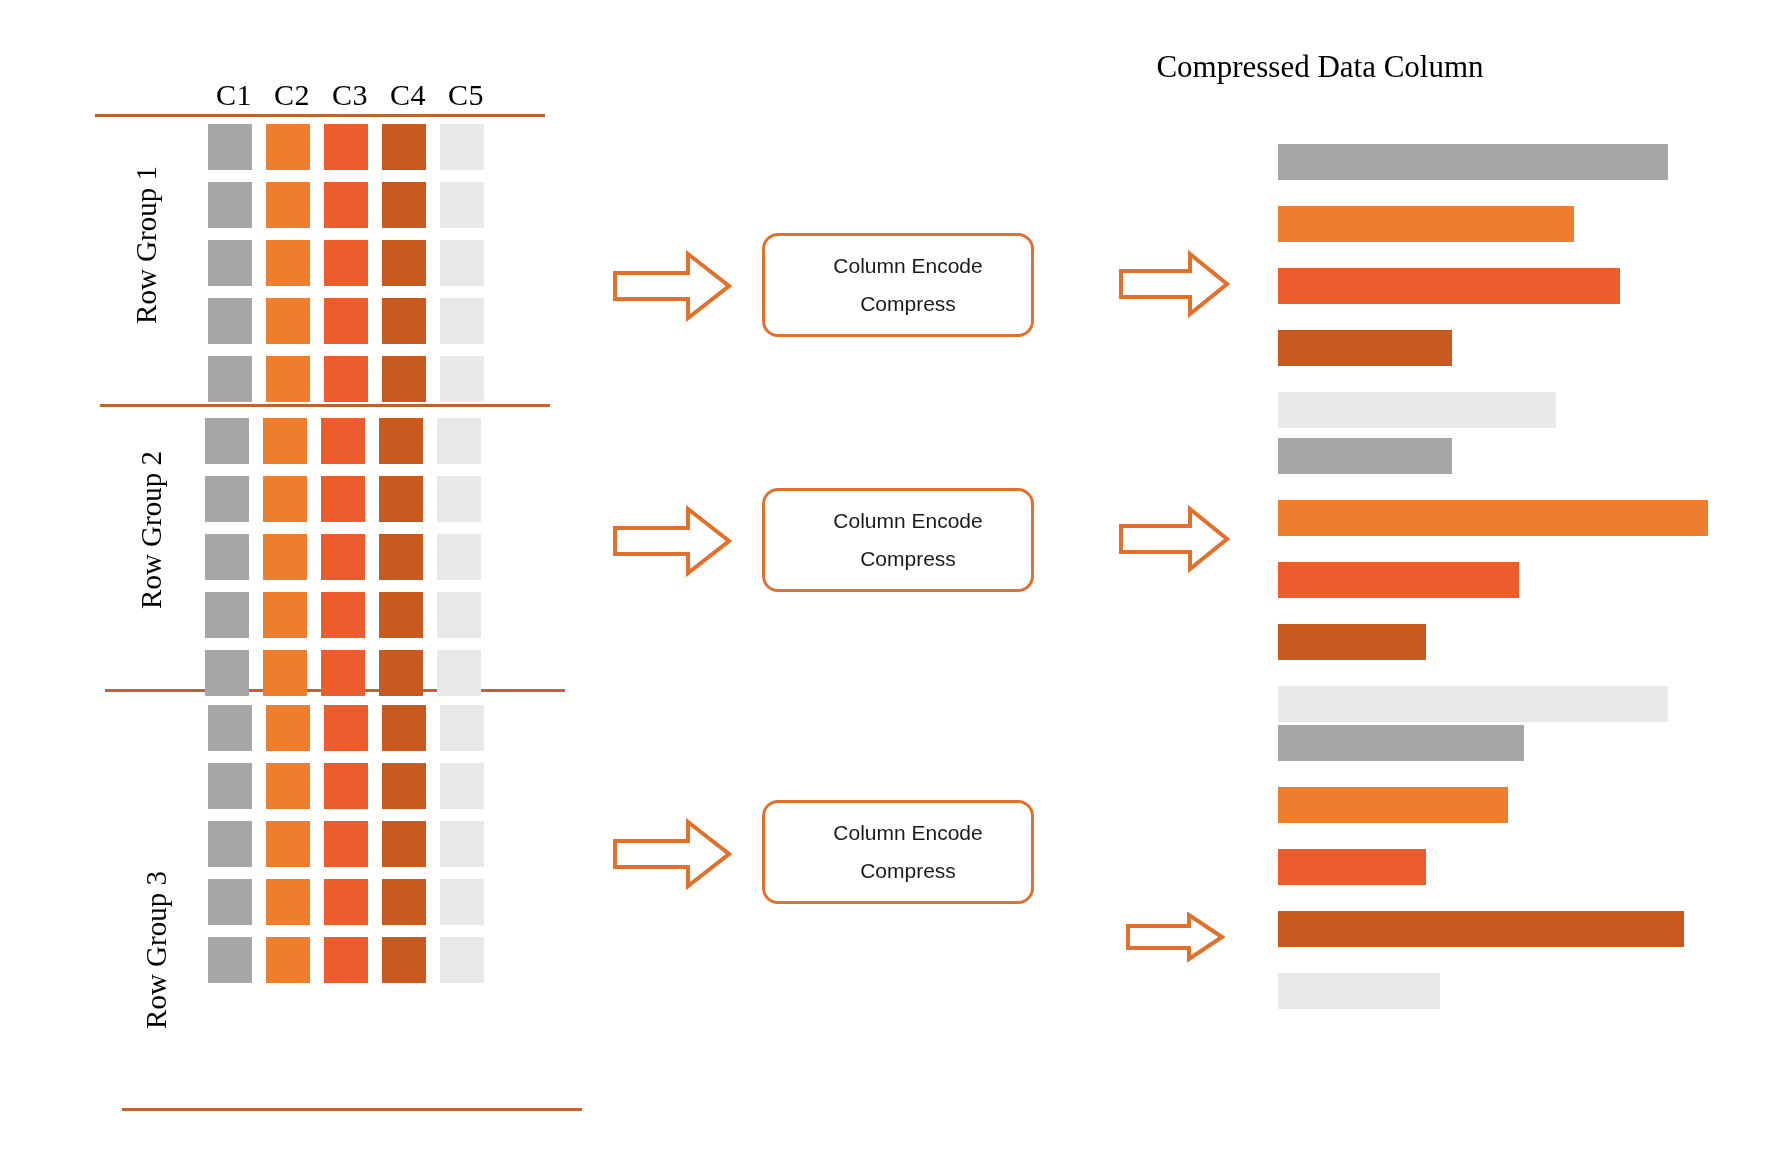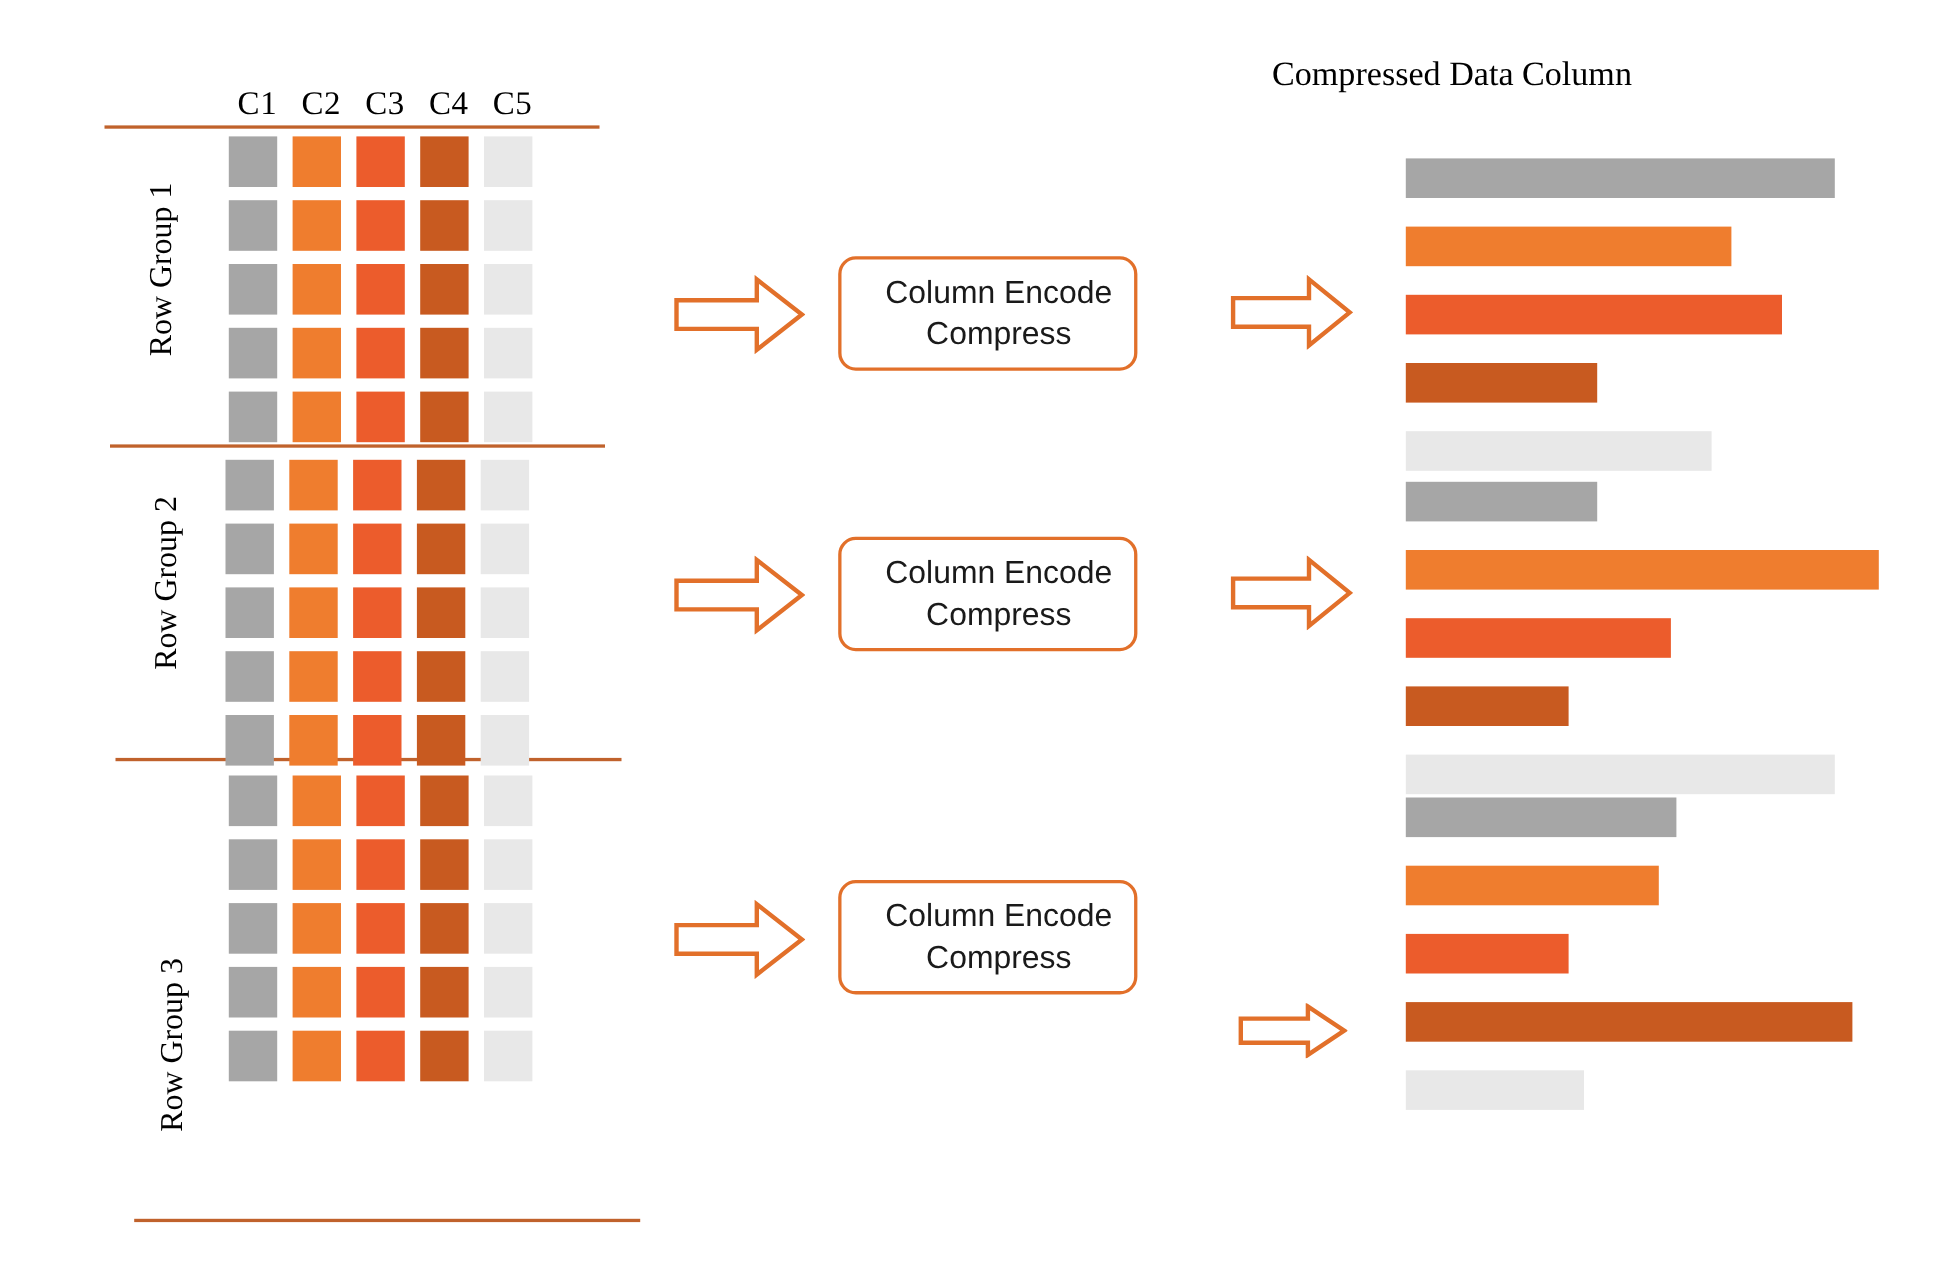--- a/index.html
+++ b/index.html
@@ -90,21 +90,21 @@
     border-radius: 16px;
     background: #ffffff;
     display: flex;
     flex-direction: column;
     align-items: center;
     justify-content: center;
     box-sizing: border-box;
   }
   .proc-line {
     font-family: "Liberation Sans", sans-serif;
-    font-size: 29px;
+    font-size: 21px;
     line-height: 38px;
     color: #1a1a1a;
     text-align: center;
     white-space: nowrap;
     margin-left: 20px;
   }
 
   
   .arrow {
     position: absolute;

